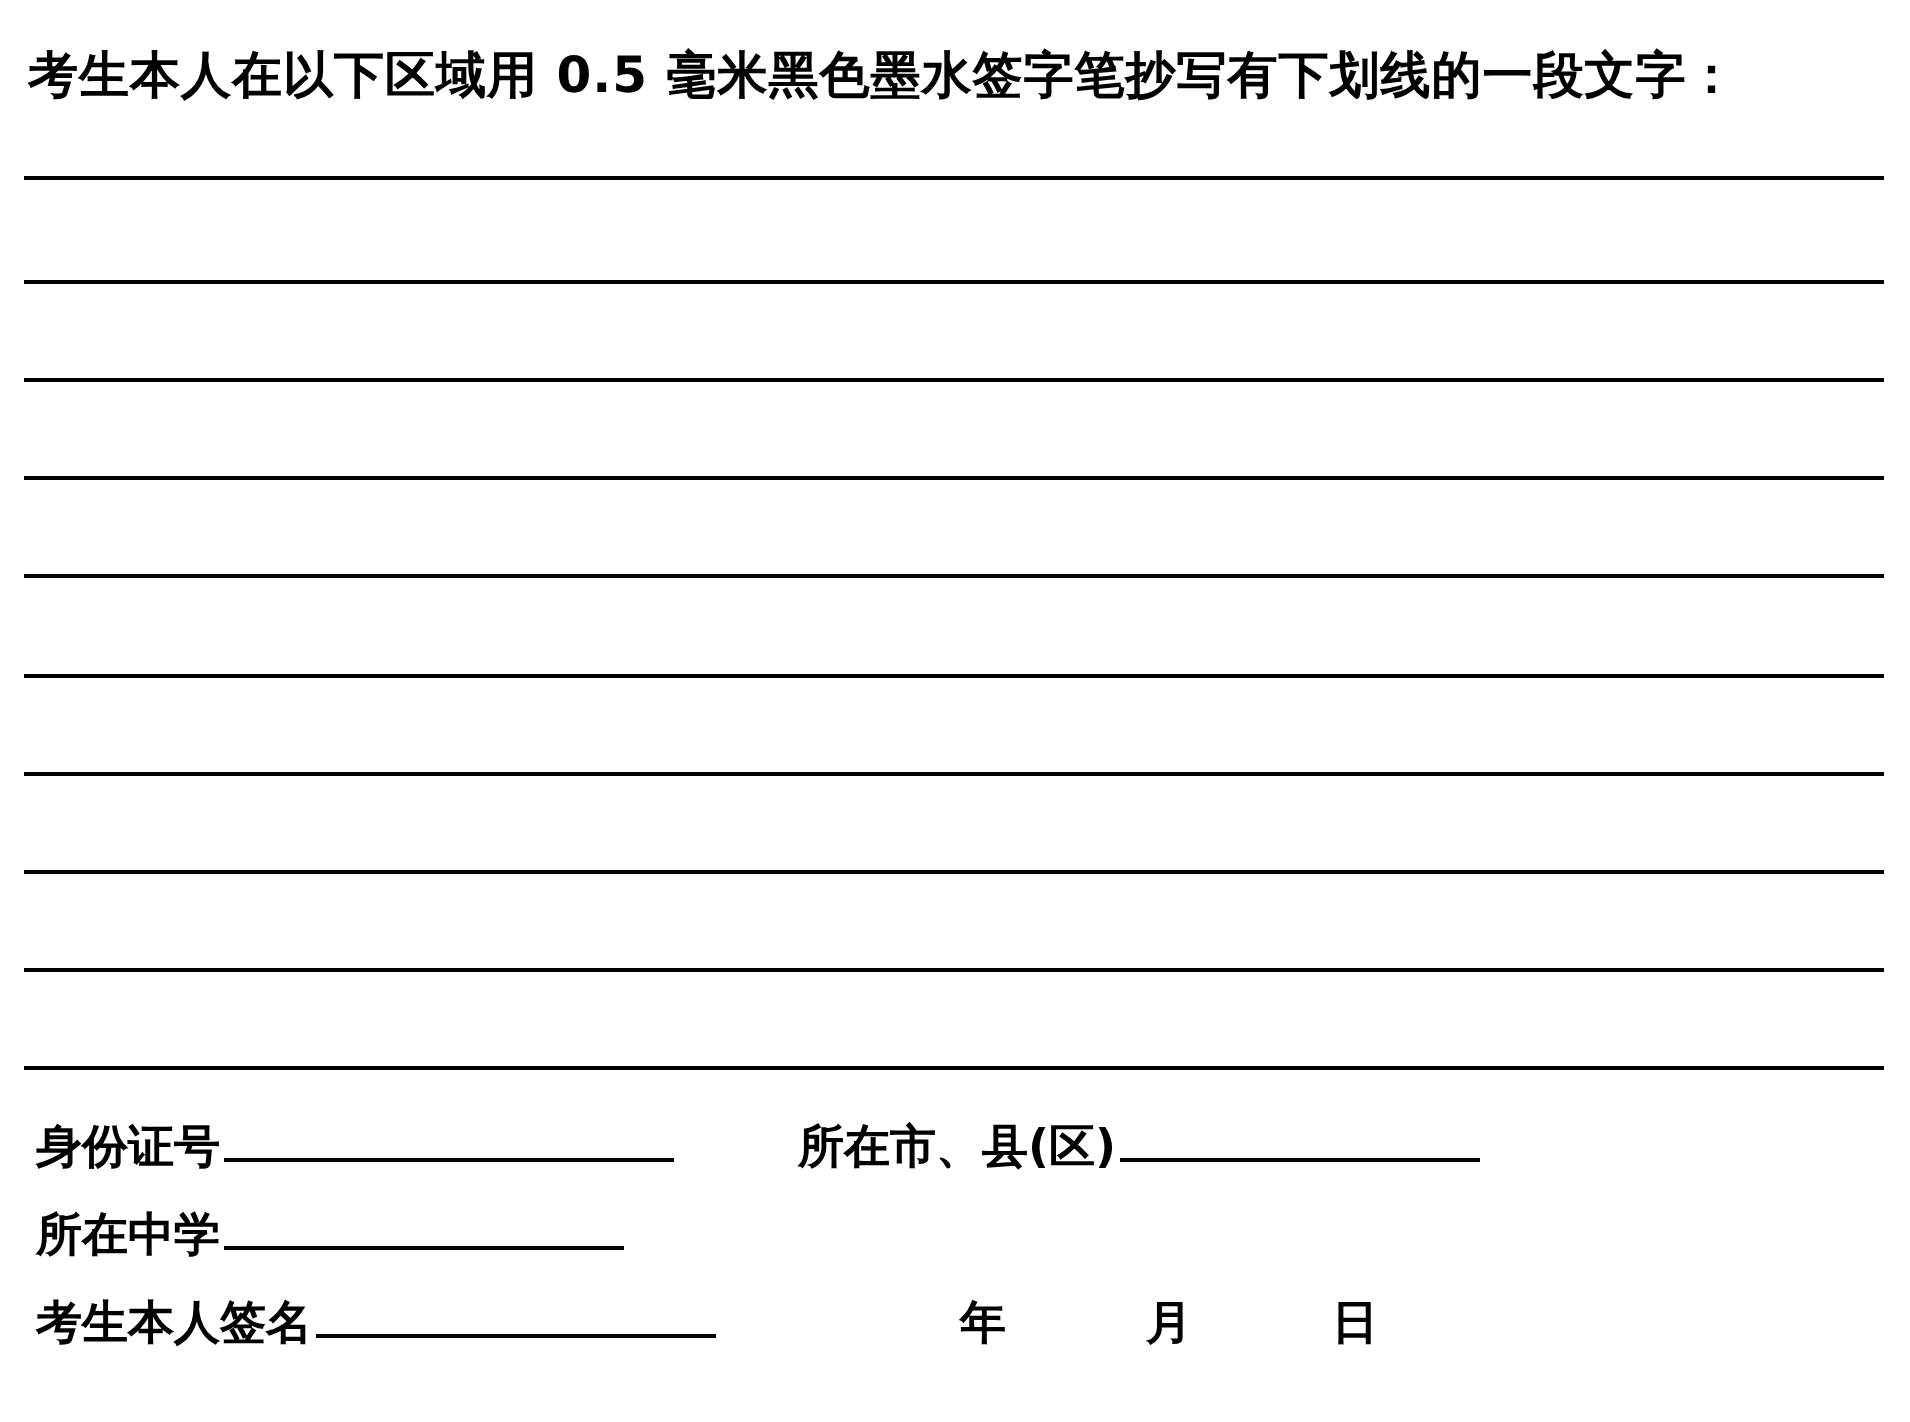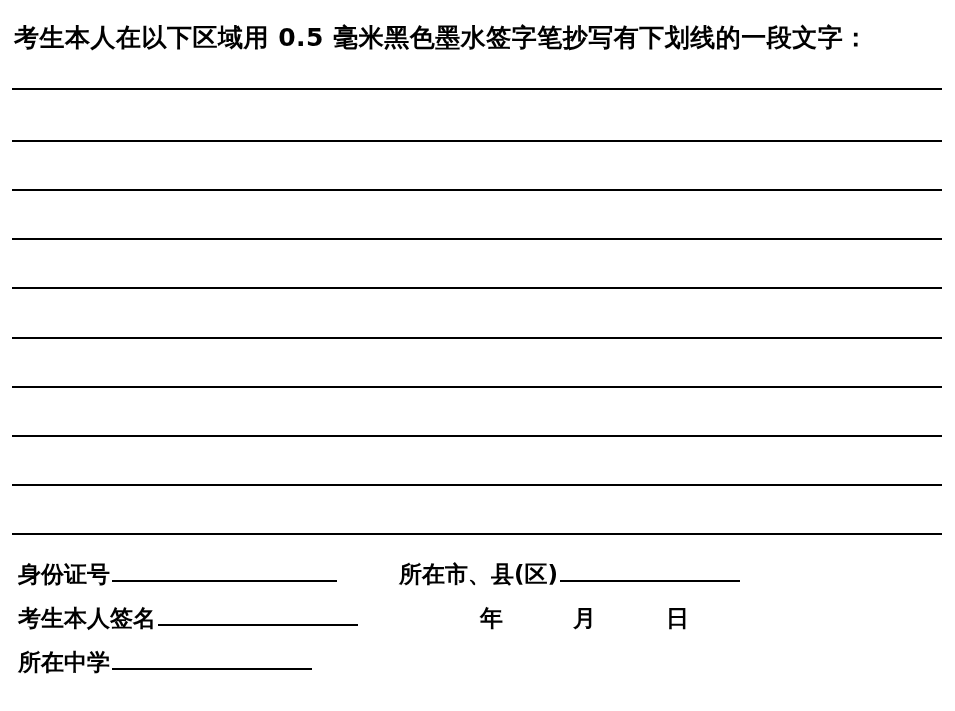--- a/index.html
+++ b/index.html
@@ -84,19 +84,19 @@
   <div class="rule" style="top:337px;"></div>
   <div class="rule" style="top:386px;"></div>
   <div class="rule" style="top:435px;"></div>
   <div class="rule" style="top:484px;"></div>
   <div class="rule" style="top:533px;"></div>
 
   <div class="fields">
 
     <div class="field-row"><span>身份证号</span><span class="blank b-id"></span><span class="gap-sm"></span><span>所在市、县(区)</span><span class="blank b-city"></span></div>
 
+    <div class="field-row"><span>所在中学</span><span class="blank b-school"></span></div>
+
     <div class="field-row"><span>考生本人签名</span><span class="blank b-sign"></span><span class="gap-lg"></span><span class="date-part">年</span><span class="gap-md"></span><span class="date-part">月</span><span class="gap-md"></span><span class="date-part">日</span></div>
-
-    <div class="field-row"><span>所在中学</span><span class="blank b-school"></span></div>
 
   </div>
 
 </div>
 
 </body></html>

